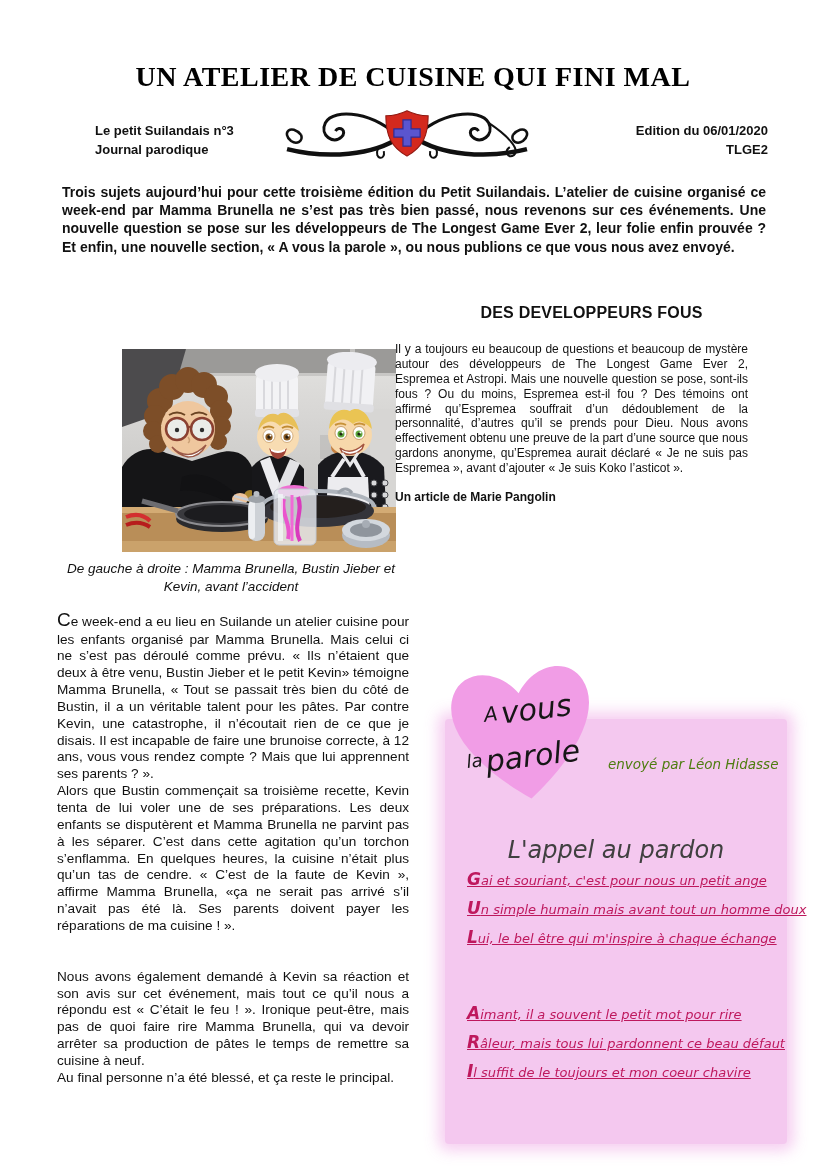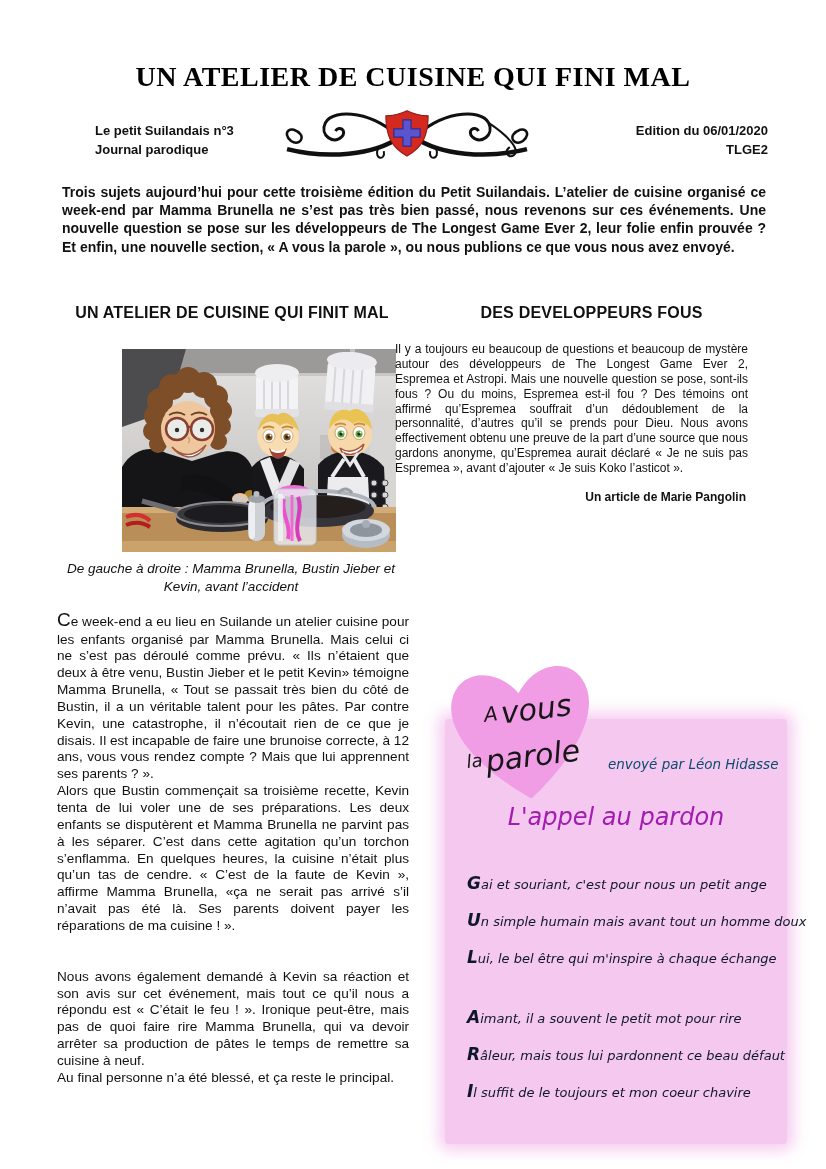--- a/index.html
+++ b/index.html
@@ -27,38 +27,38 @@
   .caption{position:absolute;top:549px;left:55px;width:352px;font-style:italic;font-size:13.5px;
            text-align:center;line-height:1.35;}
 
   .left-body{position:absolute;top:597px;left:57px;width:352px;font-size:13.6px;line-height:1.24;text-align:justify;}
   .left-body p{margin:0;}
   .gap{height:34px;}
   .dropcap{font-size:19px;}
 
   .right-body{position:absolute;top:331px;left:395px;width:353px;font-size:12px;line-height:1.24;text-align:justify;}
   .right-body p{margin:0;}
-  .byline{margin-top:14px !important;text-align:right;font-weight:bold;padding-right:2px;}
+  .byline{margin-top:14px !important;text-align:left;font-weight:bold;padding-right:2px;}
 
   .hand{font-family:"DejaVu Sans",sans-serif;font-style:italic;}
 
   .panel{position:absolute;top:708px;left:445px;width:342px;height:425px;background:#f4c8ef;border-radius:4px;
          box-shadow:0 0 14px 7px rgba(244,200,239,.85);}
-  .poem-title{position:absolute;top:84px;left:0;width:100%;text-align:center;font-size:24px;color:#a21caf;}
+  .poem-title{position:absolute;top:117px;left:0;width:100%;text-align:center;font-size:24px;color:#404040;}
   .stanza{position:absolute;left:22px;right:4px;}
   #stanza1{top:152px;}
   #stanza2{top:286px;}
-  .poem-line{font-size:13px;line-height:24px;margin-bottom:11px;color:#0f172a;white-space:nowrap;}
+  .poem-line{font-size:13px;line-height:16px;margin-bottom:11px;color:#be185d;white-space:nowrap;text-decoration:underline;}
   .poem-line .ini{font-weight:bold;font-size:17px;}
 
   .heart-wrap{position:absolute;top:640px;left:436px;width:176px;height:160px;}
   .heart-wrap svg{width:100%;height:100%;display:block;}
   .heart-wrap text{font-family:"DejaVu Sans",sans-serif;font-style:italic;fill:#161616;}
 
-  .sent-by{position:absolute;top:745px;left:608px;font-size:13.5px;color:#0c4a6e;white-space:nowrap;}
+  .sent-by{position:absolute;top:745px;left:608px;font-size:13.5px;color:#4d7c0f;white-space:nowrap;}
 </style>
 </head>
 <body>
 
 <div class="page">
 
   <h1 class="title">UN ATELIER DE CUISINE QUI FINI MAL</h1>
 
   <div class="mast-left">
     <div>Le petit Suilandais n°3</div>
@@ -85,21 +85,20 @@
     </svg>
   </div>
 
   <div class="mast-right">
     <div>Edition du 06/01/2020</div>
     <div>TLGE2</div>
   </div>
 
   <p class="intro">Trois sujets aujourd’hui pour cette troisième édition du Petit Suilandais. L’atelier de cuisine organisé ce week-end par Mamma Brunella ne s’est pas très bien passé, nous revenons sur ces événements. Une nouvelle question se pose sur les développeurs de The Longest Game Ever 2, leur folie enfin prouvée ? Et enfin, une nouvelle section, « A vous la parole », ou nous publions ce que vous nous avez envoyé.</p>
 
-  <h2 id="left-heading" class="col-heading">UN ATELIER DE CUISINE QUI FINIT MAL</h2>
   <h2 id="right-heading" class="col-heading">DES DEVELOPPEURS FOUS</h2>
 
   <div class="photo">
     <svg viewBox="0 0 274 203" aria-hidden="true">
       <defs>
         <linearGradient id="bg" x1="0" y1="0" x2="0" y2="1">
           <stop offset="0" stop-color="#e4e3e1"></stop>
             <stop offset="1" stop-color="#bdbcba"></stop>
         </linearGradient>
       </defs>

